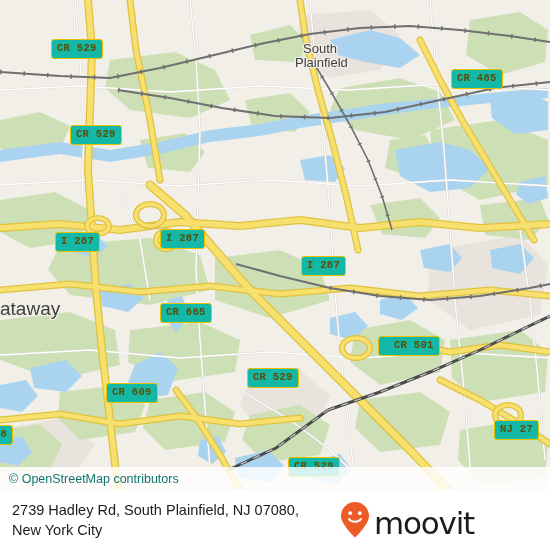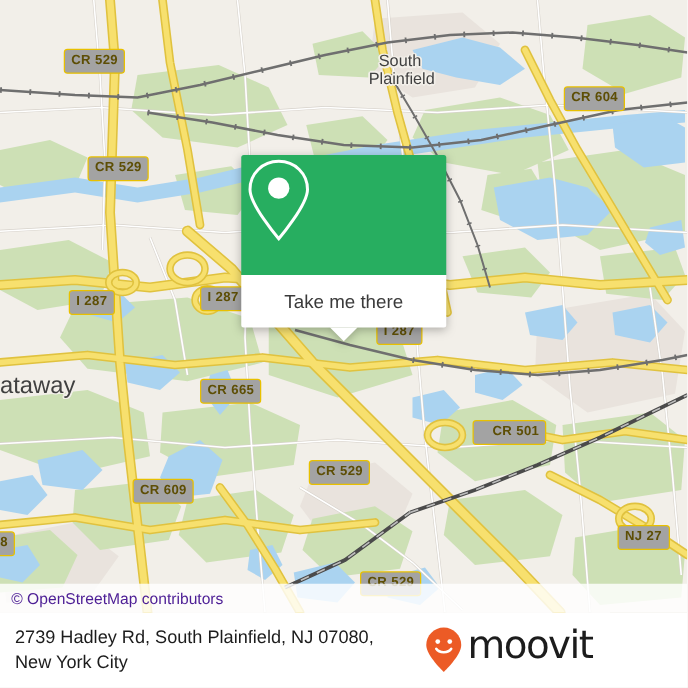--- a/index.html
+++ b/index.html
@@ -27,27 +27,27 @@
        1px 1px 0 #f2efe9, -1px -1px 0 #f2efe9,
        1px -1px 0 #f2efe9, -1px 1px 0 #f2efe9;
     white-space:nowrap;
     line-height:14px;
     pointer-events:none;
   }
 
   
   .shield{
     position:absolute;
-    background:#a3a3a3;
+    background:#14b8a6;
     border:1.5px solid #e8c000;
     border-radius:3px;
     color:#5d4e05;
     font-size:10.5px;
     font-weight:bold;
-    font-family:Liberation Sans, sans-serif;
+    font-family:Liberation Mono, monospace;
     line-height:1;
     padding:3px 5px 4px 5px;
     white-space:nowrap;
     letter-spacing:.3px;
     box-sizing:border-box;
   }
 
   
   .popup{
     position:absolute;
@@ -85,42 +85,42 @@
   
   .attribution{
     position:absolute;
     left:0;bottom:0;
     width:100%;
     height:23px;
     background:rgba(255,255,255,.82);
     display:flex;align-items:center;
   }
   .attribution span{
-    font-size:12.5px;color:#4c1d95;padding-left:9px;
+    font-size:12.5px;color:#0f766e;padding-left:9px;
     font-family:"Liberation Sans", sans-serif;
   }
 
   
   .footer{
     position:absolute;left:0;top:490px;
     width:488px;height:60px;
     background:#ffffff;
     display:flex;align-items:center;
     box-sizing:border-box;
     padding:0 14px 0 12px;
   }
   .footer-address{
     flex:1;
     font-size:14.5px;
     color:#1c1c1c;
     line-height:20px;
     font-family:"Liberation Sans", sans-serif;
     padding-right:10px;
   }
-  .brand{display:flex;align-items:flex-start;gap:4px;}
+  .brand{display:flex;align-items:flex-end;gap:4px;}
   .brand-word{
     font-size:31px;
     letter-spacing:-1.2px;
     color:#1c1c1c;
     font-family:"DejaVu Sans", sans-serif;
     font-weight:normal;
     line-height:1;
   }
 </style>
 </head>
@@ -297,45 +297,33 @@
     <div class="place-label" style="left:303px;top:42px;">
       <div>South</div>
       <div style="margin-left:-8px">Plainfield</div>
     </div>
 
     <div class="place-label" style="left:0px;top:302px;font-size:19px;">
       <span>ataway</span>
     </div>
 
     <div class="shield" style="left:51px;top:39px;">CR 529</div>
-    <div class="shield" style="left:451px;top:69px;">CR 604</div>
+    <div class="shield" style="left:451px;top:69px;">CR 485</div>
     <div class="shield" style="left:70px;top:125px;">CR 529</div>
     <div class="shield" style="left:55px;top:232px;">I 287</div>
     <div class="shield" style="left:160px;top:229px;">I 287</div>
     <div class="shield" style="left:301px;top:256px;">I 287</div>
     <div class="shield" style="left:128px;top:303px;margin-left:32px;">CR 665</div>
     <div class="shield" style="left:378px;top:336px;padding-left:15px;">CR 501</div>
     <div class="shield" style="left:247px;top:368px;">CR 529</div>
     <div class="shield" style="left:106px;top:383px;">CR 609</div>
     <div class="shield" style="left:-12px;top:425px;">18</div>
     <div class="shield" style="left:494px;top:420px;">NJ 27</div>
     <div class="shield" style="left:288px;top:457px;">CR 529</div>
 
-    <div class="popup">
-      <div class="popup-body">
-        <svg width="60" height="72" viewBox="0 0 60 72">
-          <path d="M30 5 C17 5 7 15 7 27.5 C7 40 30 67 30 67 C30 67 53 40 53 27.5 C53 15 43 5 30 5 Z" fill="none" stroke="#ffffff" stroke-width="2.4"></path>
-          <circle cx="30" cy="26.5" r="8.5" fill="#ffffff"></circle>
-        </svg>
-      </div>
-      <div class="popup-foot">
-        <span class="popup-foot-label">Take me there</span>
-        <div class="popup-tail"></div>
-      </div>
-    </div>
 
     <div class="attribution">
       <span>© OpenStreetMap contributors</span>
     </div>
   </div>
 
   <div class="footer">
     <div class="footer-address">2739 Hadley Rd, South Plainfield, NJ 07080, New York City</div>
     <div class="brand">
       <svg width="30" height="38" viewBox="0 0 30 38">

